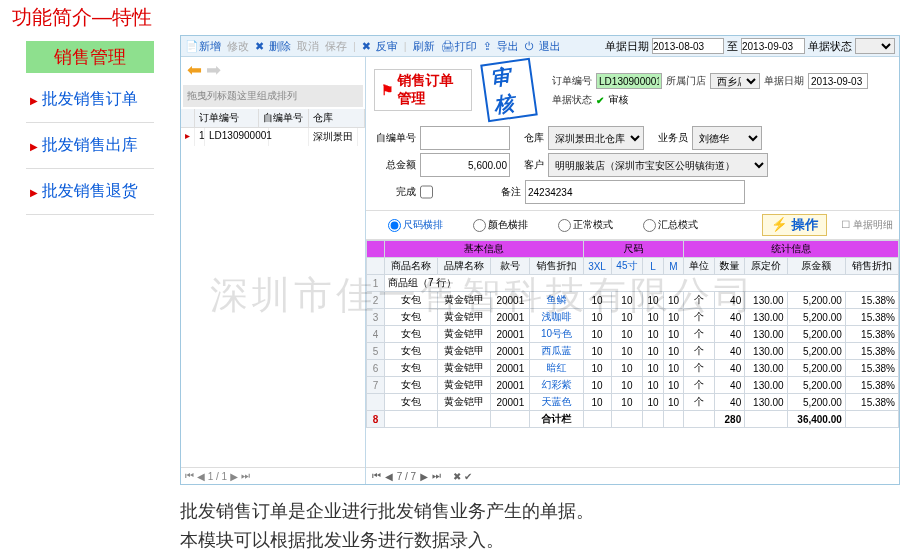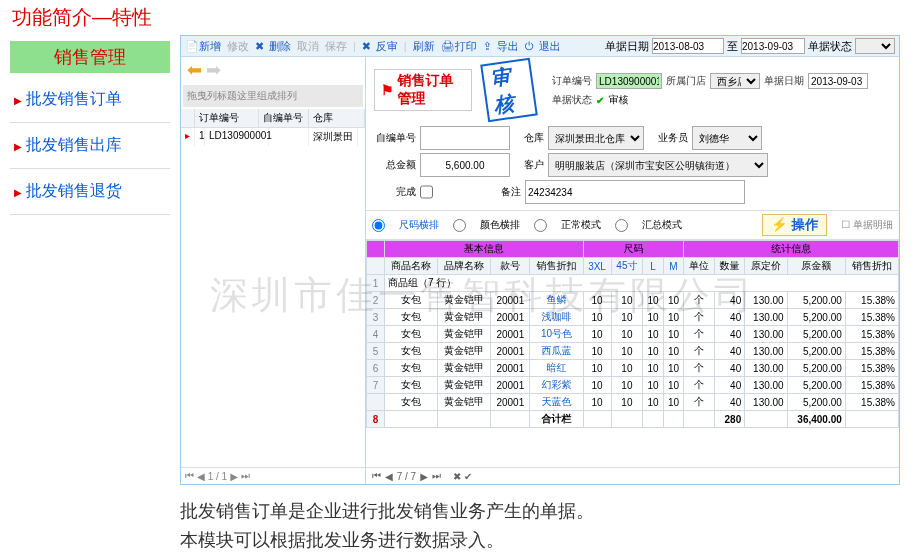--- a/index.html
+++ b/index.html
@@ -1,19 +1,19 @@
 <!DOCTYPE html>
 <html><head>
 <meta charset="utf-8">
 <style>
 * { box-sizing: border-box; margin: 0; padding: 0; font-family: "Microsoft YaHei", SimSun, sans-serif; }
 body { background: #fff; width: 924px; height: 559px; position: relative; overflow: hidden; }
 .page-title { color: #d00; font-size: 20px; padding: 4px 12px; border-radius: 6px; }
 .layout { display: flex; }
-.left-col { width: 180px; padding: 6px 10px; }
+.left-col { width: 180px; padding: 6px 26px; }
 .nav-header { background: #8ee08e; color: #d00; text-align: center; font-size: 18px; padding: 4px 0; margin-bottom: 4px; }
 .nav-item { color: #0a5bd8; font-size: 16px; padding: 12px 4px; border-bottom: 1px solid #ddd; cursor: pointer; }
 .nav-item::before { content: "▶"; color: #d00; font-size: 10px; margin-right: 4px; }
 .right-col { flex: 1; position: relative; }
 .app-window { border: 1px solid #a0c8e0; background: #f8fbfd; width: 720px; height: 450px; display: flex; flex-direction: column; font-size: 11px; position: relative; }
 .toolbar { background: #e8f2fa; border-bottom: 1px solid #c0d8e8; padding: 2px 4px; display: flex; align-items: center; gap: 6px; }
 .tb-btn { color: #2060c0; cursor: pointer; display: flex; align-items: center; gap: 2px; font-size: 11px; }
 .tb-btn .ico { width: 12px; height: 12px; display: inline-block; }
 .tb-sep { color: #ccc; }
 .date-filter { margin-left: auto; display: flex; align-items: center; gap: 3px; }
@@ -39,21 +39,21 @@
 .filter-row { display: flex; align-items: center; gap: 4px; padding: 2px 6px; font-size: 10px; flex-wrap: wrap; }
 .filter-row label { color: #333; }
 .filter-row input, .filter-row select { font-size: 10px; height: 16px; border: 1px solid #aaa; padding: 0 2px; }
 .hl-input { background: #b8f0b8; }
 .chk-approve { color: #0a0; font-weight: bold; }
 .form-grid { padding: 3px 6px; font-size: 10px; }
 .form-grid .frow { display: flex; align-items: center; gap: 4px; margin-bottom: 3px; }
 .form-grid label { width: 44px; text-align: right; }
 .form-grid input, .form-grid select { font-size: 10px; height: 24px; border: 1px solid #aaa; padding: 0 2px; }
 .mode-row { border-top: 1px solid #ddd; border-bottom: 1px solid #ddd; padding: 3px 6px; display: flex; align-items: center; gap: 14px; font-size: 10px; }
-.mode-row .radio { display: flex; align-items: center; gap: 14px; cursor: pointer; }
+.mode-row .radio { display: flex; align-items: center; gap: 2px; cursor: pointer; margin-left: 16px; }
 .mode-row .radio input { margin: 0; }
 .mode-row .radio.sel { color: #1060d0; }
 .action-btn { margin-left: auto; background: #fffae0; border: 1px solid #e0c060; padding: 1px 8px; cursor: pointer; color: #1060d0; font-weight: bold; }
 .detail-link { color: #888; cursor: pointer; }
 .grid-wrap { flex: 1; overflow: auto; }
 table.grid { border-collapse: collapse; width: 100%; font-size: 10px; }
 table.grid th, table.grid td { border: 1px solid #d0d8e0; padding: 1px 3px; white-space: nowrap; text-align: center; }
 table.grid th { background: #f0f4f8; font-weight: normal; }
 table.grid .group-head th { background: #d946ef; }
 table.grid td.link { color: #1060d0; cursor: pointer; }
@@ -183,21 +183,21 @@
             <div class="frow">
               <label>自编单号</label>
               <input style="width: 90px;">
               <label style="width:30px">仓库</label>
               <select style="width:96px"><option>深圳景田北仓库</option></select>
               <label style="width:40px">业务员</label>
               <select style="width:70px"><option>刘德华</option></select>
             </div>
             <div class="frow">
               <label>总金额</label>
-              <input style="width: 90px; text-align: center;" value="5,600.00">
+              <input style="width: 90px; text-align: right;" value="5,600.00">
               <label style="width:30px">客户</label>
               <select style="width:220px"><option>明明服装店（深圳市宝安区公明镇街道）</option></select>
             </div>
             <div class="frow">
               <label>完成</label>
               <input type="checkbox" style="">
               <label style="width:84px;text-align:right">备注</label>
               <input style="width: 220px;" value="24234234">
             </div>
           </div>

